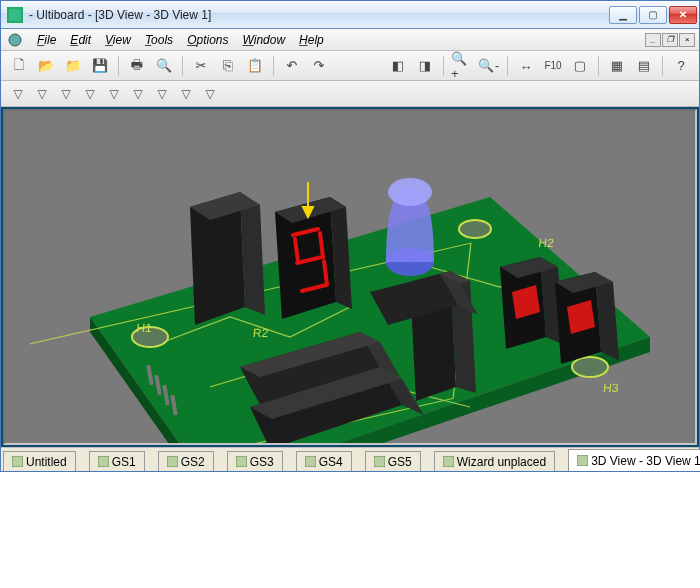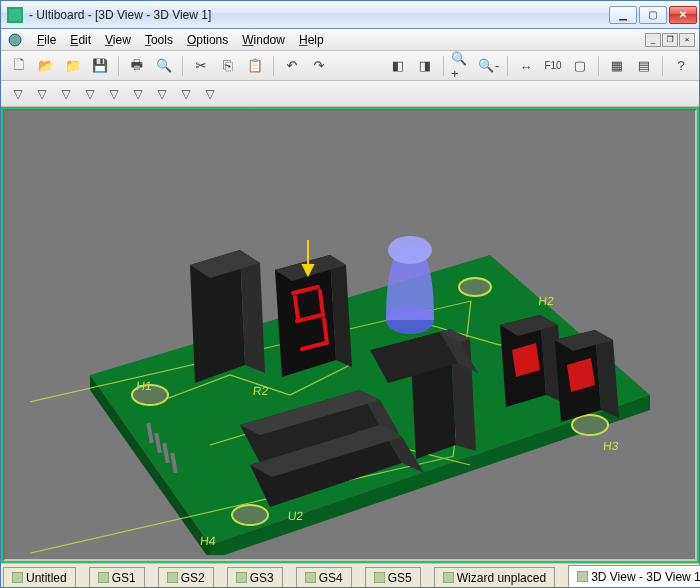--- a/index.html
+++ b/index.html
@@ -1,30 +1,30 @@
 <!DOCTYPE html>
 <html><head>
 <meta charset="utf-8">
 <style>
 * { margin: 0; padding: 0; box-sizing: border-box; font-family: "Segoe UI", Tahoma, sans-serif; font-size: 12px; }
 body { background: #fff; width: 700px; height: 588px; overflow: hidden; }
 
-.window { width: 700px; height: 588px; border: 1px solid #4a7abc; display: flex; flex-direction: column; background: #22c55e; }
+.window { width: 700px; height: 472px; border: 1px solid #4a7abc; display: flex; flex-direction: column; background: #0c4a6e; }
 
 .titlebar { height: 28px; background: linear-gradient(#f8fafd, #dce8f7 45%, #c9ddf4 46%, #e6f0fb); display: flex; align-items: center; padding: 0 2px 0 6px; border-bottom: 1px solid #6a8ec8; }
 .titlebar .icon { width: 16px; height: 16px; margin-right: 6px; display:inline-flex; align-items:center; justify-content:center;}
 .titlebar .title { flex: 1; color: #222; }
 .winbtns { display: flex; gap: 2px; }
 .winbtn { width: 28px; height: 18px; border: 1px solid #7a9ac8; border-radius: 2px; background: linear-gradient(#f6fbff,#d9e9fb); display:flex; align-items:center; justify-content:center; color:#333; font-size:10px; }
 .winbtn.close { background: linear-gradient(#f7a3a0,#e05a52 45%,#d33b31 46%,#f27166); border-color:#a83228; color:#fff;}
 .winbtn.close::before{content:"✕"; font-weight:bold;}
 .winbtn.min::before{content:"▁";}
 .winbtn.max::before{content:"▢";}
 
-.menubar { height: 22px; background: linear-gradient(#fafafa,#e8e8e8); border-bottom: 1px solid #c0c0c0; display: flex; align-items: center; padding: 0 4px; gap: 2px; }
+.menubar { height: 22px; background: linear-gradient(#fafafa,#e8e8e8); border-bottom: 1px solid #c0c0c0; display: flex; align-items: center; padding: 0 4px; gap: 2px; font-style: italic; }
 .menubar .mdi-icon { width: 16px; height: 16px; margin: 0 6px 0 2px; }
 .menuitem { padding: 2px 6px; cursor: default; }
 .menubar .mdi-controls { margin-left: auto; display: flex; gap: 1px; }
 .mdibtn { width: 16px; height: 14px; border: 1px solid #999; background:#e8e8e8; font-size:8px; display:flex; align-items:center; justify-content:center; }
 
 .toolbar { height: 30px; background: linear-gradient(#f8f8f8,#e6e6e6); border-bottom: 1px solid #bcbcbc; display: flex; align-items: center; padding: 2px 6px; gap: 3px; }
 .tbtn { width: 24px; height: 24px; border: 1px solid transparent; border-radius: 2px; display:flex; align-items:center; justify-content:center; font-size:13px; color:#444; }
 .tsep { width: 1px; height: 20px; background: #c0c0c0; margin: 0 3px; }
 .spacer { flex: 1; }
 

